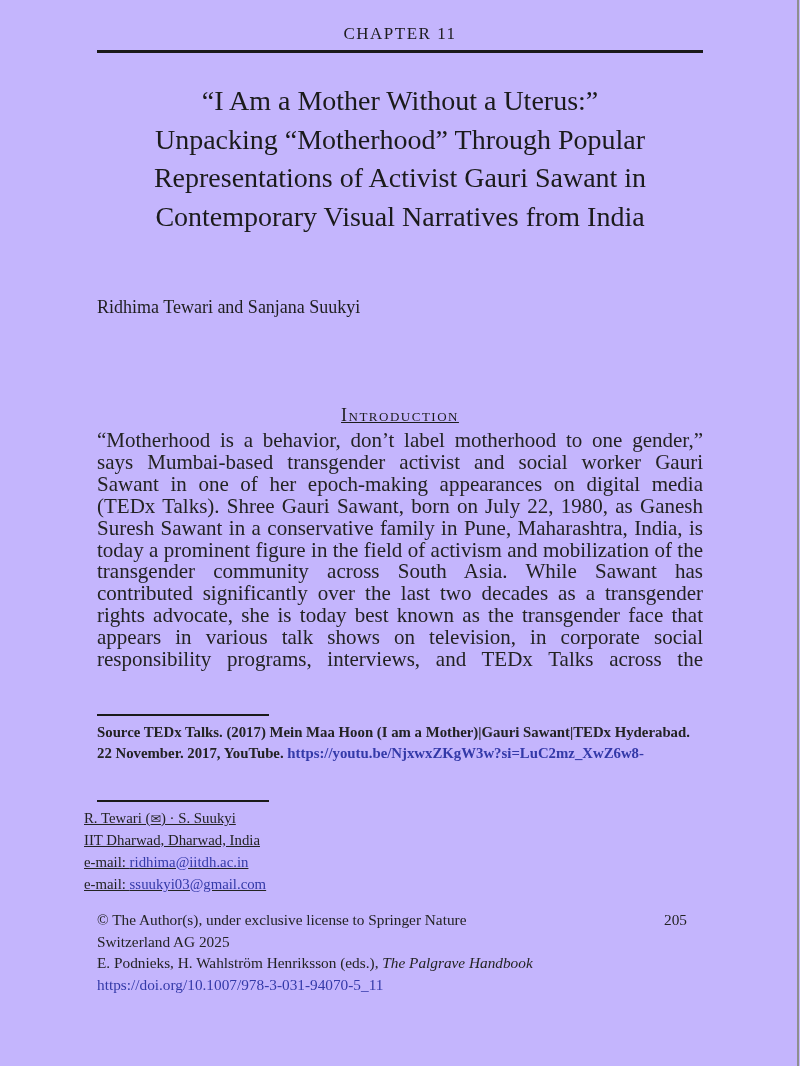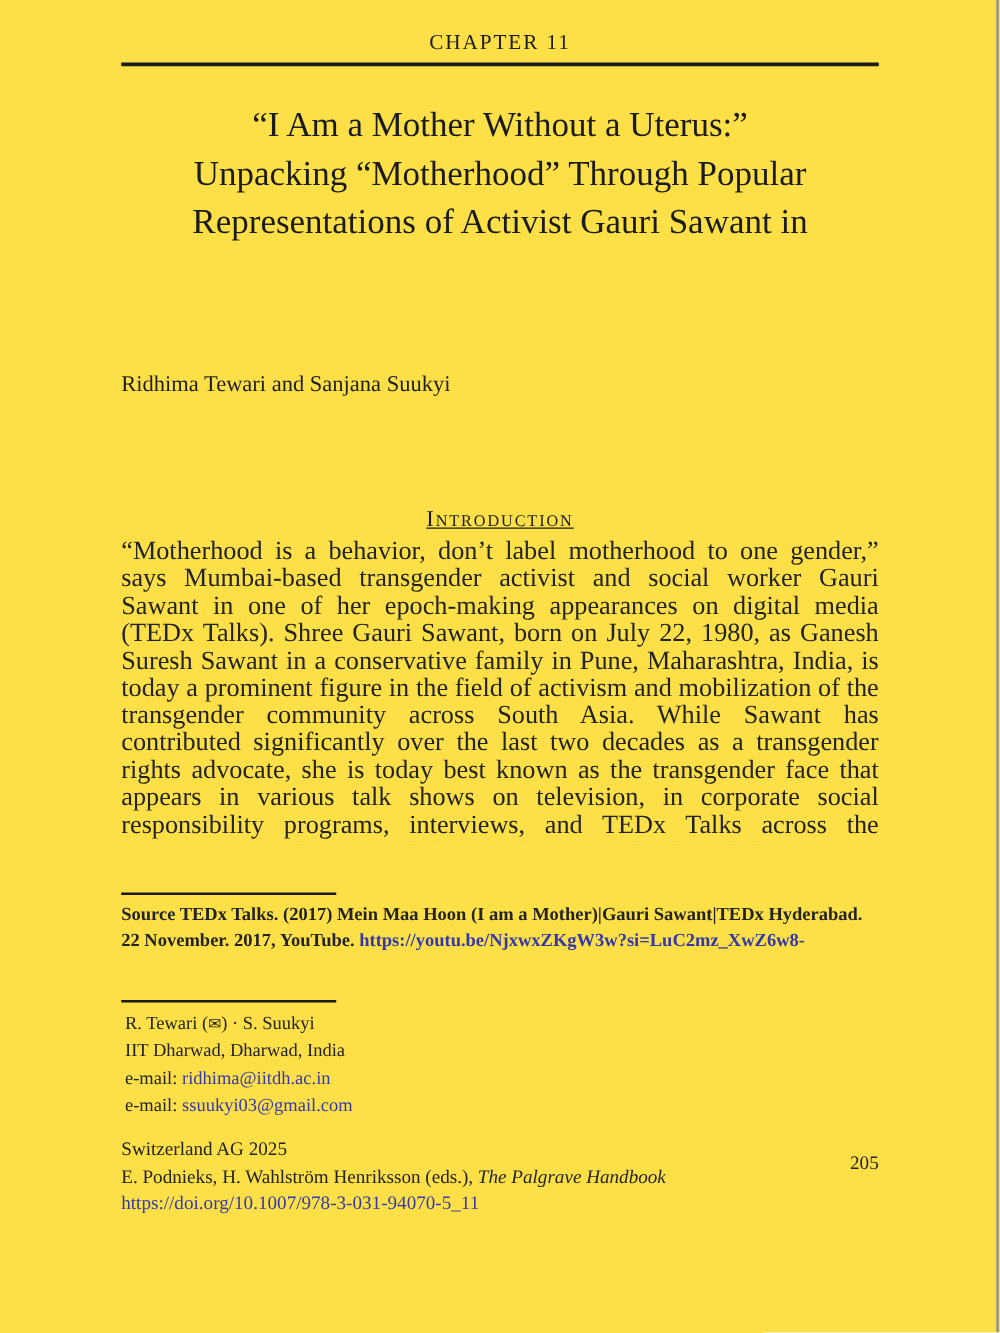--- a/index.html
+++ b/index.html
@@ -4,21 +4,21 @@
 <style>
   html, body {
     margin: 0;
     padding: 0;
     background: #ffffff;
   }
   .page {
     position: relative;
     width: 800px;
     height: 1066px;
-    background: #fde047;
+    background: #c4b5fd;
     font-family: "Liberation Serif", "DejaVu Serif", serif;
     color: #222222;
     overflow: hidden;
   }
   .page-edge-line {
     position: absolute;
     top: 0;
     right: 1px;
     width: 2px;
     height: 100%;
@@ -100,46 +100,46 @@
     left: 97px;
     width: 606px;
     font-size: 14.8px;
     line-height: 21.4px;
     color: #232323;
     font-weight: bold;
   }
   .affiliation {
     position: absolute;
     top: 808px;
-    left: 100px;
+    left: 84px;
     width: 606px;
     font-size: 14.8px;
     line-height: 21.9px;
     color: #232323;
+    text-decoration: underline;
   }
   .envelope {
     font-family: "DejaVu Sans", sans-serif;
     font-size: 12.5px;
   }
   .copyright {
     position: absolute;
     top: 909px;
     left: 97px;
     width: 606px;
     font-size: 15.3px;
     line-height: 21.5px;
     color: #232323;
   }
   .page-number {
     position: absolute;
     top: 0;
-    right: 0;
+    right: 16px;
     font-size: 15.3px;
     color: #232323;
-    margin-top: 11px;
   }
   .link {
     color: #3339a8;
     text-decoration: none;
     cursor: pointer;
     word-break: break-all;
   }
   .italic { font-style: italic; }
 </style>
 </head>
@@ -148,20 +148,21 @@
 <div class="page">
 
   <div class="chapter-label">CHAPTER 11</div>
 
   <div class="rule-top"></div>
 
   <div class="chapter-title">
     <div>“I Am a Mother Without a Uterus:”</div>
     <div>Unpacking “Motherhood” Through Popular</div>
     <div>Representations of Activist Gauri Sawant in</div>
+    <div>Contemporary Visual Narratives from India</div>
   </div>
 
   <div class="authors-line">Ridhima Tewari and Sanjana Suukyi</div>
 
   <div class="section-heading">Introduction</div>
 
   <div class="body-paragraph">“Motherhood is a behavior, don’t label motherhood to one gender,” says Mumbai-based transgender activist and social worker Gauri Sawant in one of her epoch-making appearances on digital media (TEDx Talks). Shree Gauri Sawant, born on July 22, 1980, as Ganesh Suresh Sawant in a conservative family in Pune, Maharashtra, India, is today a prominent figure in the field of activism and mobilization of the transgender community across South Asia. While Sawant has contributed significantly over the last two decades as a transgender rights advocate, she is today best known as the transgender face that appears in various talk shows on television, in corporate social responsibility programs, interviews, and TEDx Talks across the Internet, as well as award shows of various kinds. While Sawant’s struggles as a transgender person</div>
 
   <div class="footnote-rule rule-source"></div>
 
@@ -170,20 +171,21 @@
   <div class="footnote-rule rule-affil"></div>
 
   <div class="affiliation">
     <div><span>R. Tewari (</span><span class="envelope">✉</span><span>) · S. Suukyi</span></div>
     <div>IIT Dharwad, Dharwad, India</div>
     <div><span>e-mail: </span><a class="link">ridhima@iitdh.ac.in</a></div>
     <div><span>e-mail: </span><a class="link">ssuukyi03@gmail.com</a></div>
   </div>
 
   <div class="copyright">
+    <div>© The Author(s), under exclusive license to Springer Nature</div>
     <div>Switzerland AG 2025</div>
     <div><span>E. Podnieks, H. Wahlström Henriksson (eds.), </span><span class="italic">The Palgrave Handbook</span></div>
     <div><a class="link">https://doi.org/10.1007/978-3-031-94070-5_11</a></div>
     <div class="page-number">205</div>
   </div>
 
   <div class="page-edge-line"></div>
 
 </div>
 

